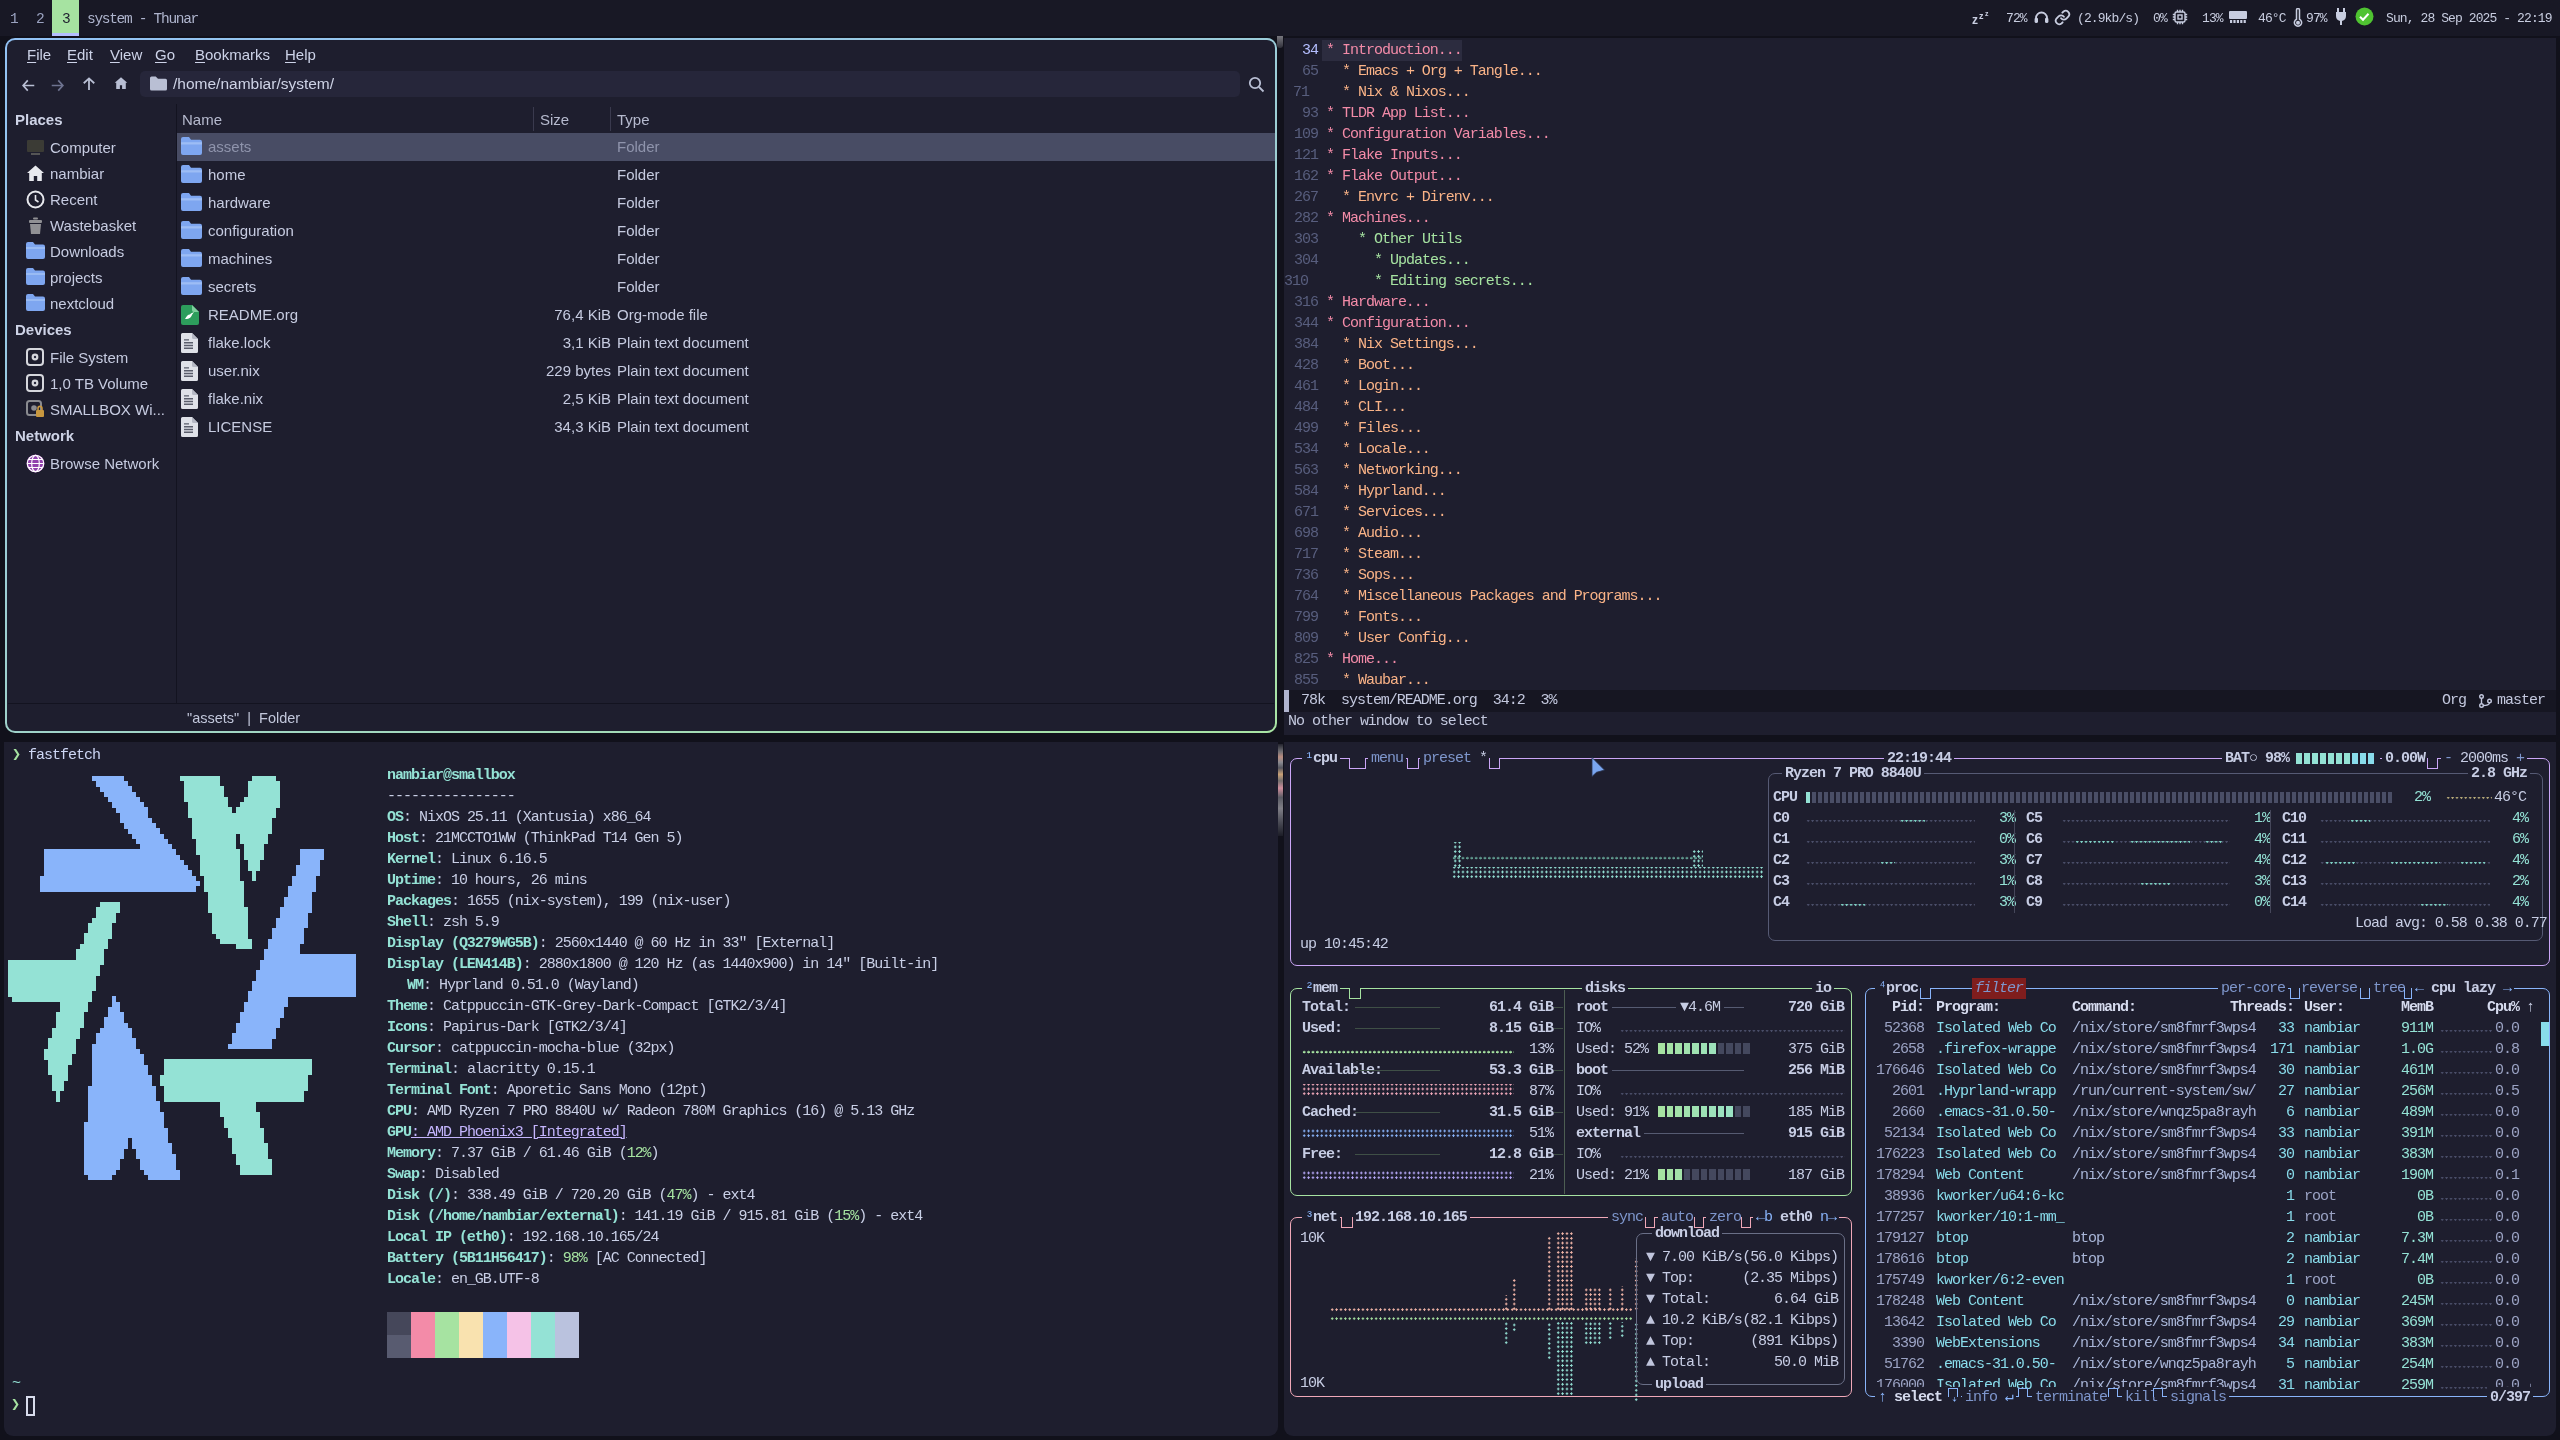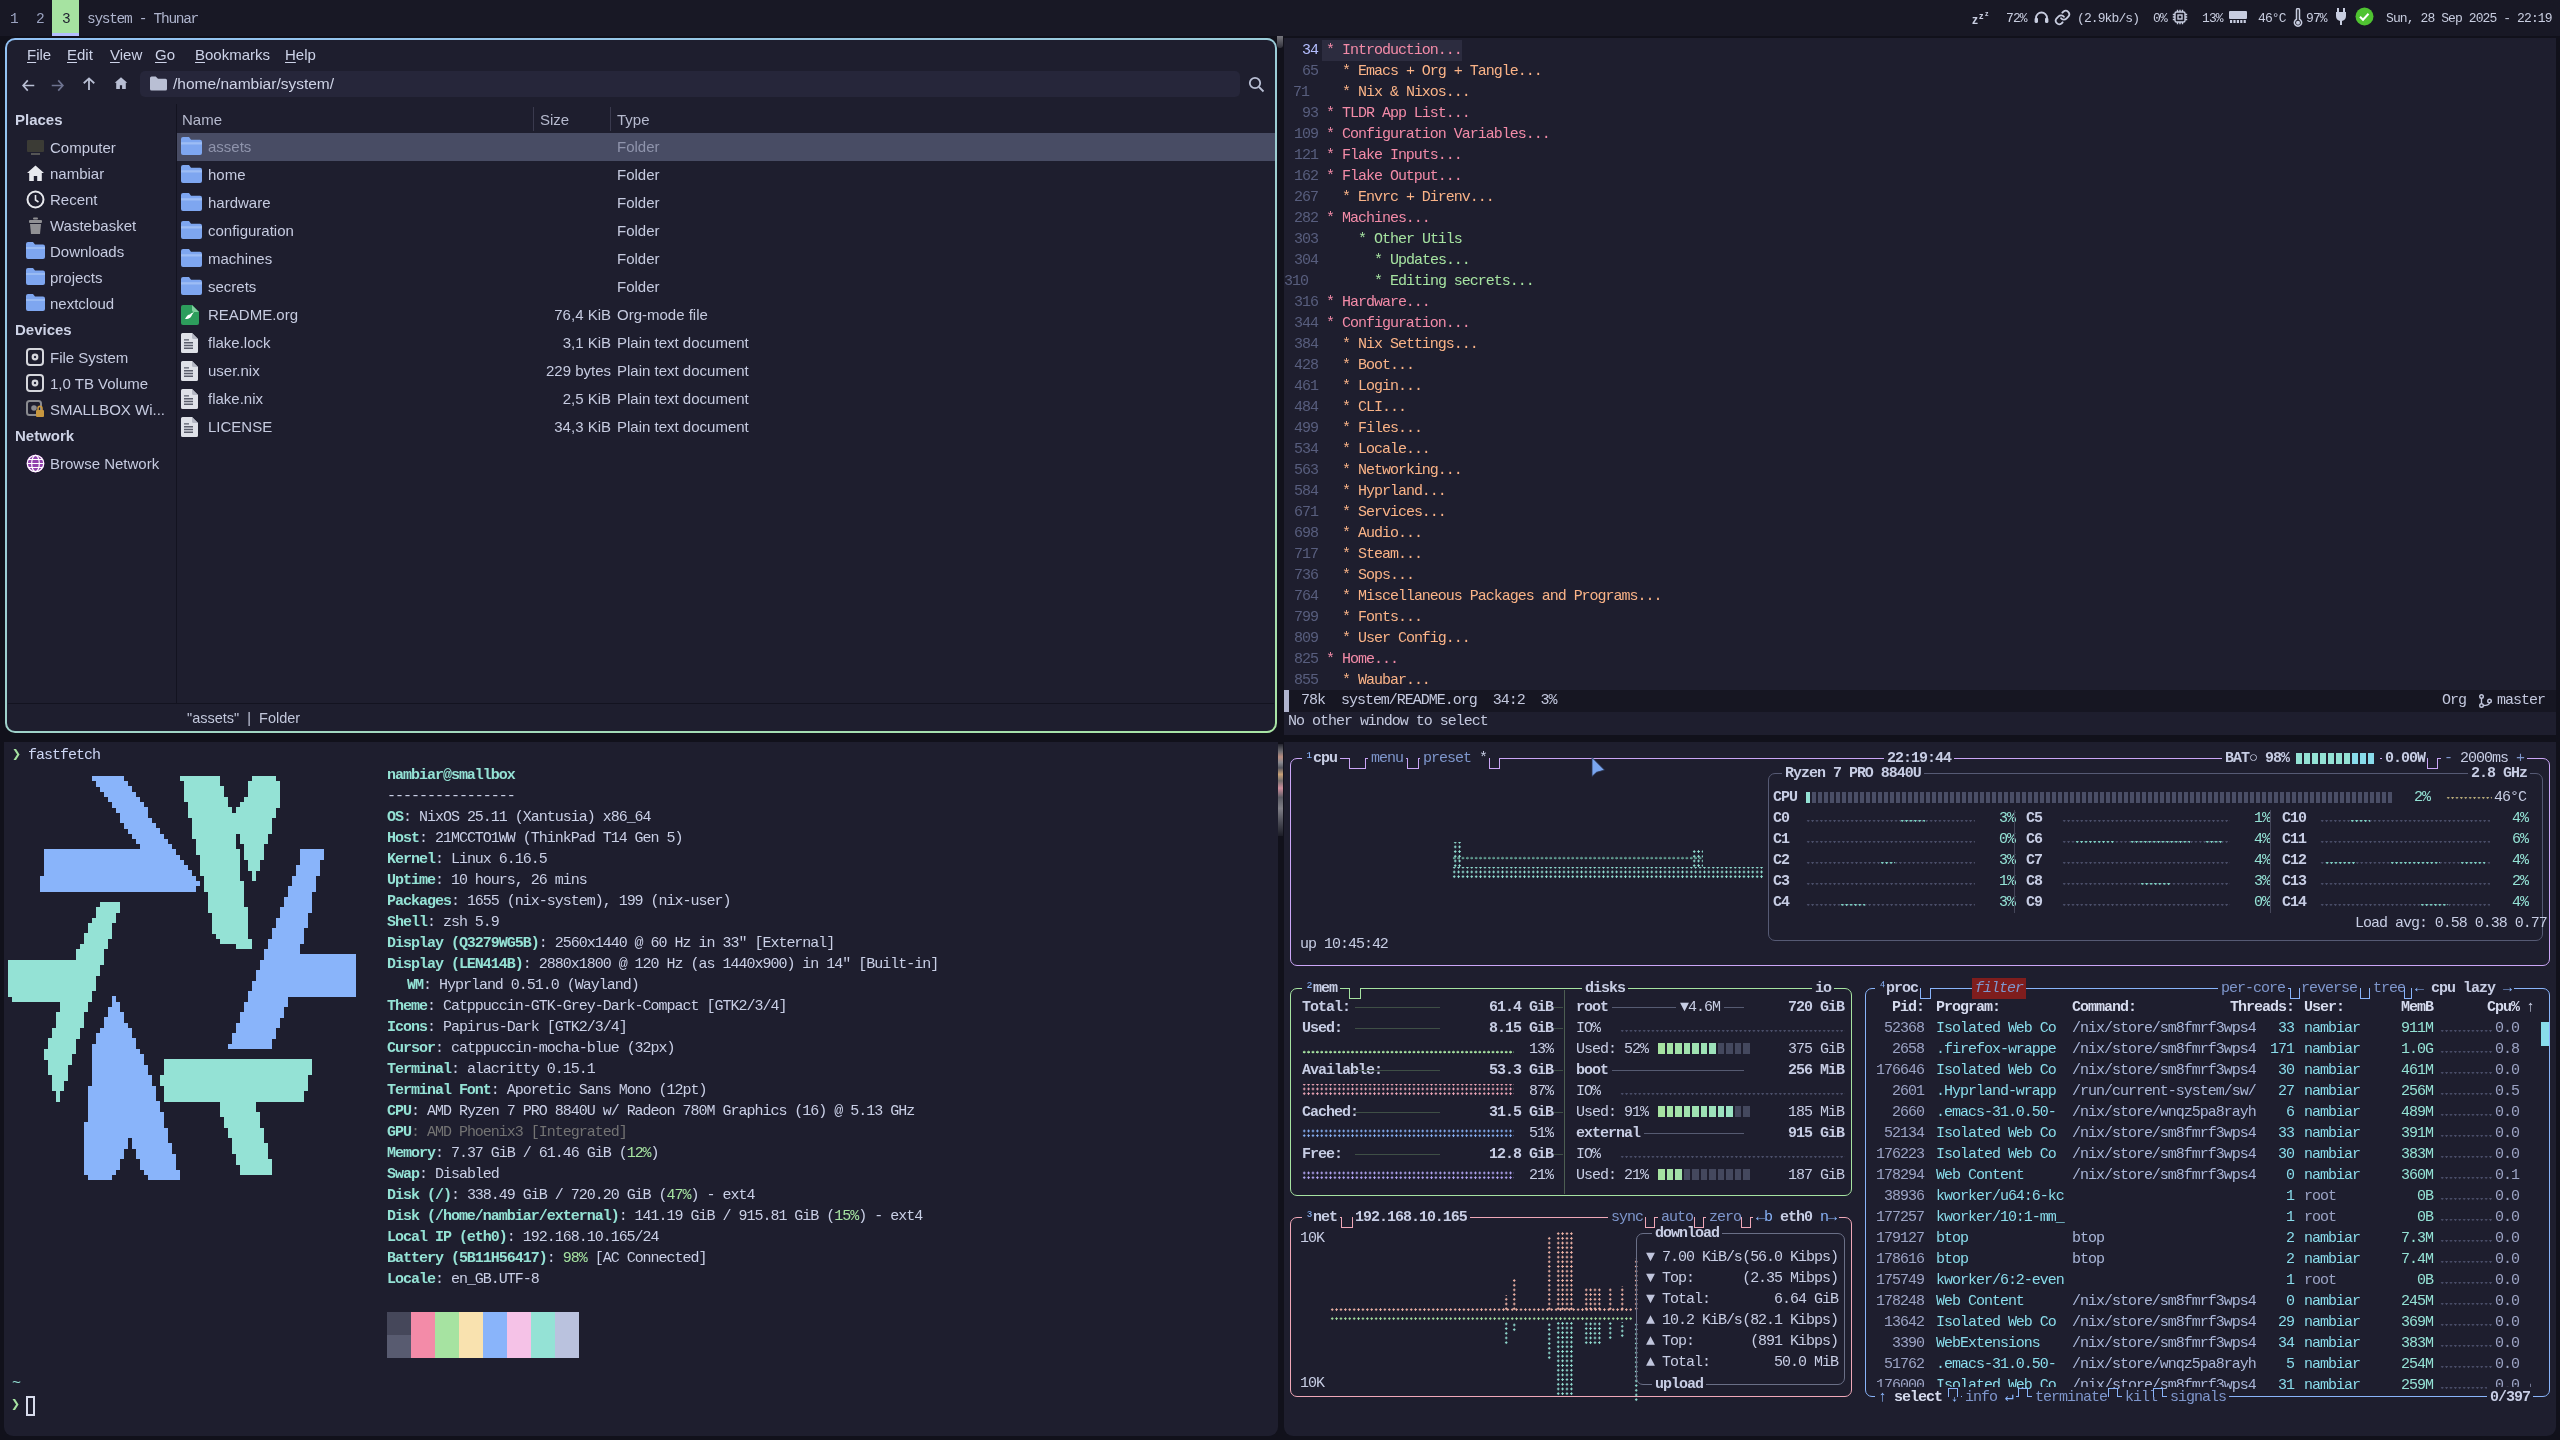--- a/index.html
+++ b/index.html
@@ -549,21 +549,21 @@
 <div class="m" style="left:387px;top:912px;"><span style="color:#94e2d5;font-weight:bold;">Shell</span><span style="color:#c9cfe6;">: zsh 5.9</span></div>
 <div class="m" style="left:387px;top:933px;"><span style="color:#94e2d5;font-weight:bold;">Display (Q3279WG5B)</span><span style="color:#c9cfe6;">: 2560x1440 @ 60 Hz in 33" [External]</span></div>
 <div class="m" style="left:387px;top:954px;"><span style="color:#94e2d5;font-weight:bold;">Display (LEN414B)</span><span style="color:#c9cfe6;">: 2880x1800 @ 120 Hz (as 1440x900) in 14" [Built-in]</span></div>
 <div class="m" style="left:407px;top:975px;font-family:Liberation Mono, monospace;"><span style="color:#94e2d5;font-weight:bold;">WM</span><span style="color:#c9cfe6;">: Hyprland 0.51.0 (Wayland)</span></div>
 <div class="m" style="left:387px;top:996px;"><span style="color:#94e2d5;font-weight:bold;">Theme</span><span style="color:#c9cfe6;">: Catppuccin-GTK-Grey-Dark-Compact [GTK2/3/4]</span></div>
 <div class="m" style="left:387px;top:1017px;"><span style="color:#94e2d5;font-weight:bold;">Icons</span><span style="color:#c9cfe6;">: Papirus-Dark [GTK2/3/4]</span></div>
 <div class="m" style="left:387px;top:1038px;"><span style="color:#94e2d5;font-weight:bold;">Cursor</span><span style="color:#c9cfe6;">: catppuccin-mocha-blue (32px)</span></div>
 <div class="m" style="left:387px;top:1059px;"><span style="color:#94e2d5;font-weight:bold;">Terminal</span><span style="color:#c9cfe6;">: alacritty 0.15.1</span></div>
 <div class="m" style="left:387px;top:1080px;"><span style="color:#94e2d5;font-weight:bold;">Terminal Font</span><span style="color:#c9cfe6;">: Aporetic Sans Mono (12pt)</span></div>
 <div class="m" style="left:387px;top:1101px;"><span style="color:#94e2d5;font-weight:bold;">CPU</span><span style="color:#c9cfe6;">: AMD Ryzen 7 PRO 8840U w/ Radeon 780M Graphics (16) @ 5.13 GHz</span></div>
-<div class="m" style="left:387px;top:1122px;"><span style="color:#94e2d5;font-weight:bold;">GPU</span><span style="color:#737373;">: AMD Phoenix3 [Integrated]</span></div>
+<div class="m" style="left:387px;top:1122px;"><span style="color:#94e2d5;font-weight:bold;">GPU</span><span style="color:#c4b5fd;text-decoration:underline;">: AMD Phoenix3 [Integrated]</span></div>
 <div class="m" style="left:387px;top:1143px;"><span style="color:#94e2d5;font-weight:bold;">Memory</span><span style="color:#c9cfe6;">: 7.37 GiB / 61.46 GiB (</span><span style="color:#a6e3a1;">12%</span><span style="color:#c9cfe6;">)</span></div>
 <div class="m" style="left:387px;top:1164px;"><span style="color:#94e2d5;font-weight:bold;">Swap</span><span style="color:#c9cfe6;">: Disabled</span></div>
 <div class="m" style="left:387px;top:1185px;"><span style="color:#94e2d5;font-weight:bold;">Disk (/)</span><span style="color:#c9cfe6;">: 338.49 GiB / 720.20 GiB (</span><span style="color:#a6e3a1;">47%</span><span style="color:#c9cfe6;">) - ext4</span></div>
 <div class="m" style="left:387px;top:1206px;"><span style="color:#94e2d5;font-weight:bold;">Disk (/home/nambiar/external)</span><span style="color:#c9cfe6;">: 141.19 GiB / 915.81 GiB (</span><span style="color:#a6e3a1;">15%</span><span style="color:#c9cfe6;">) - ext4</span></div>
 <div class="m" style="left:387px;top:1227px;"><span style="color:#94e2d5;font-weight:bold;">Local IP (eth0)</span><span style="color:#c9cfe6;">: 192.168.10.165/24</span></div>
 <div class="m" style="left:387px;top:1248px;"><span style="color:#94e2d5;font-weight:bold;">Battery (5B11H56417)</span><span style="color:#c9cfe6;">: </span><span style="color:#a6e3a1;">98%</span><span style="color:#c9cfe6;"> [AC Connected]</span></div>
 <div class="m" style="left:387px;top:1269px;"><span style="color:#94e2d5;font-weight:bold;">Locale</span><span style="color:#c9cfe6;">: en_GB.UTF-8</span></div>
 <div style="left:387px;top:1312px;width:24px;height:23px;background:#45475a;"></div>
 <div style="left:387px;top:1335px;width:24px;height:23px;background:#585b70;"></div>
 <div style="left:411px;top:1312px;width:24px;height:23px;background:#f38ba8;"></div>
@@ -1005,21 +1005,21 @@
 <div class="m" style="left:2230px;top:1144px;width:64px;text-align:right;"><span style="color:#89dceb;">30</span></div>
 <div class="m" style="left:2304px;top:1144px;"><span style="color:#89dceb;">nambiar</span></div>
 <div class="m" style="left:2374px;top:1144px;width:59px;text-align:right;"><span style="color:#94e2d5;">383M</span></div>
 <div class="dots" style="left:2440px;top:1156px;width:52px;height:3px;--dc:#4b4f6a;background-size:4.4px 4.7px;"></div>
 <div class="m" style="left:2460px;top:1144px;width:59px;text-align:right;"><span style="color:#9ba3c4;">0.0</span></div>
 <div class="m" style="left:1865px;top:1165px;width:59px;text-align:right;"><span style="color:#9ba3c4;">178294</span></div>
 <div class="m" style="left:1936px;top:1165px;"><span style="color:#89dceb;">Web Content</span></div>
 <div class="m" style="left:2072px;top:1165px;"><span style="color:#a9b6d8;">/nix/store/sm8fmrf3wps4</span></div>
 <div class="m" style="left:2230px;top:1165px;width:64px;text-align:right;"><span style="color:#89dceb;">0</span></div>
 <div class="m" style="left:2304px;top:1165px;"><span style="color:#89dceb;">nambiar</span></div>
-<div class="m" style="left:2374px;top:1165px;width:59px;text-align:right;"><span style="color:#94e2d5;">360M</span></div>
+<div class="m" style="left:2374px;top:1165px;width:59px;text-align:right;"><span style="color:#94e2d5;">190M</span></div>
 <div class="dots" style="left:2440px;top:1177px;width:52px;height:3px;--dc:#4b4f6a;background-size:4.4px 4.7px;"></div>
 <div class="m" style="left:2460px;top:1165px;width:59px;text-align:right;"><span style="color:#9ba3c4;">0.1</span></div>
 <div class="m" style="left:1865px;top:1186px;width:59px;text-align:right;"><span style="color:#9ba3c4;">38936</span></div>
 <div class="m" style="left:1936px;top:1186px;"><span style="color:#89dceb;">kworker/u64:6-kc</span></div>
 <div class="m" style="left:2072px;top:1186px;"><span style="color:#a9b6d8;"></span></div>
 <div class="m" style="left:2230px;top:1186px;width:64px;text-align:right;"><span style="color:#89dceb;">1</span></div>
 <div class="m" style="left:2304px;top:1186px;"><span style="color:#9ba3c4;">root</span></div>
 <div class="m" style="left:2374px;top:1186px;width:59px;text-align:right;"><span style="color:#94e2d5;">0B</span></div>
 <div class="dots" style="left:2440px;top:1198px;width:52px;height:3px;--dc:#4b4f6a;background-size:4.4px 4.7px;"></div>
 <div class="m" style="left:2460px;top:1186px;width:59px;text-align:right;"><span style="color:#9ba3c4;">0.0</span></div>

